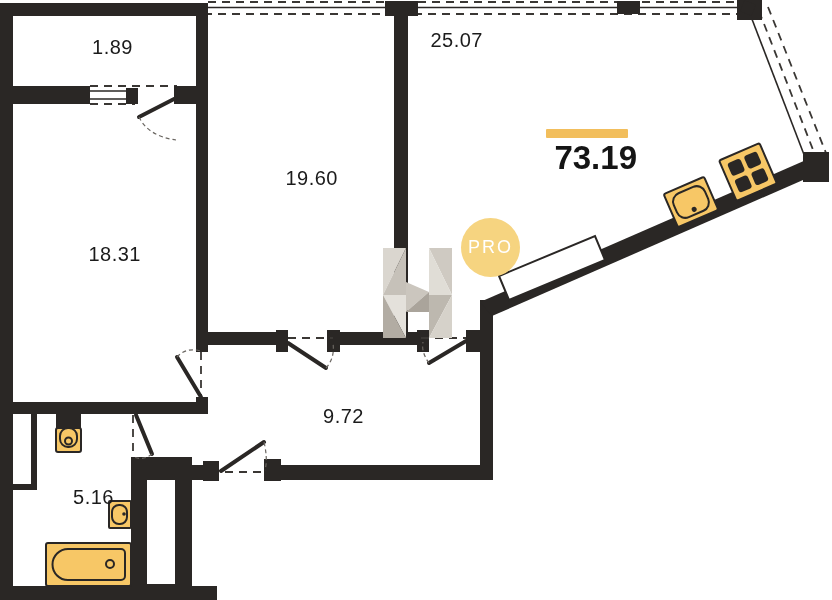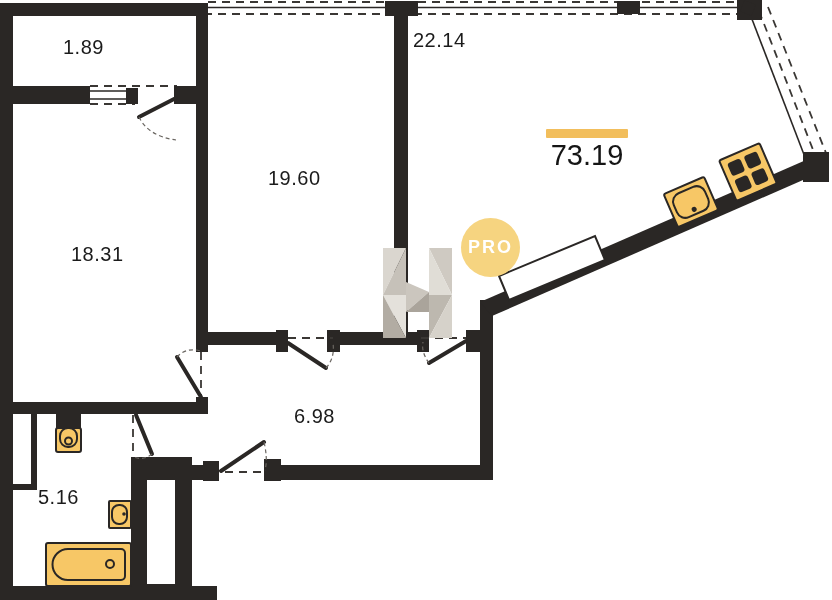--- a/index.html
+++ b/index.html
@@ -8,29 +8,29 @@
   #plan-svg{position:absolute;left:0;top:0;}
   .wall{fill:var(--wall,#2a2725);}
   .leaf{stroke:var(--wall,#2a2725);stroke-width:4;stroke-linecap:round;}
   .thin{stroke:var(--wall,#2a2725);stroke-width:1.6;fill:none;}
   .dash{stroke:#3a3734;stroke-width:1.8;fill:none;stroke-dasharray:8 6;}
   .arc{stroke:#6a6661;stroke-width:1.2;fill:none;stroke-dasharray:4 3;}
   .fix{fill:var(--fixture-fill,#f7c766);stroke:var(--fixture-stroke,#2a2725);stroke-width:2;}
   .fixline{fill:none;stroke:var(--fixture-stroke,#2a2725);stroke-width:2;}
   .burner{fill:var(--wall,#2a2725);}
   .shaft{fill:#fff;}
-  .room-label{position:absolute;width:70px;text-align:left;font-size:20px;color:#1b1b1b;
+  .room-label{position:absolute;width:70px;text-align:right;font-size:20px;color:#1b1b1b;
               letter-spacing:0.5px;}
   #total-bar{position:absolute;left:546px;top:129px;width:82px;height:9px;
              background:var(--accent-bar,#f2be5c);border-radius:1px;}
-  #total-value{position:absolute;left:537px;top:139px;width:100px;text-align:center;
-               font-size:29px;font-weight:400;color:#151515;}
+  #total-value{position:absolute;left:537px;top:139px;width:100px;text-align:right;
+               font-size:33px;font-weight:700;color:#151515;}
   #pro-badge{position:absolute;left:461px;top:218px;width:59px;height:59px;border-radius:50%;
              background:var(--badge-fill,#f6d480);display:flex;align-items:center;justify-content:center;
-             color:var(--badge-text,#fff);font-size:18px;font-weight:700;letter-spacing:2px;}
+             color:var(--badge-text,#fff);font-size:18px;font-weight:400;letter-spacing:2px;}
 </style>
 </head>
 <body>
 
 <div id="stage">
   <svg id="plan-svg" width="832" height="600" viewBox="0 0 832 600">
 
     <g>
       <line class="dash" x1="208" y1="2" x2="748" y2="2"></line>
       <line class="thin" x1="200" y1="7.5" x2="752" y2="7.5"></line>
@@ -156,25 +156,25 @@
       <polygon points="429,248 452,248 452,295" fill="#cfcac2"></polygon>
       <polygon points="429,248 429,295 452,295" fill="#e0ddd6"></polygon>
       <polygon points="429,295 452,295 429,338" fill="#bdb8af"></polygon>
       <polygon points="429,338 452,295 452,338" fill="#d6d2ca"></polygon>
       <polygon points="406,282 429,292 406,312" fill="#cbc6be"></polygon>
       <polygon points="429,292 429,312 406,312" fill="#aaa49b"></polygon>
     </g>
   </svg>
 
   <div class="room-label" style="left:63px;top:36px">1.89</div>
-  <div class="room-label" style="left:413px;top:29px">22.14</div>
+  <div class="room-label" style="left:413px;top:29px">25.07</div>
   <div class="room-label" style="left:268px;top:167px">19.60</div>
   <div class="room-label" style="left:71px;top:243px">18.31</div>
-  <div class="room-label" style="left:294px;top:405px">6.98</div>
-  <div class="room-label" style="left:38px;top:486px">5.16</div>
+  <div class="room-label" style="left:294px;top:405px">9.72</div>
+  <div class="room-label" style="left:44px;top:486px">5.16</div>
 
   <div id="total-bar"></div>
   <div id="total-value">73.19</div>
 
   <div id="pro-badge">
     <span>PRO</span>
   </div>
 </div>
 
 </body></html>

